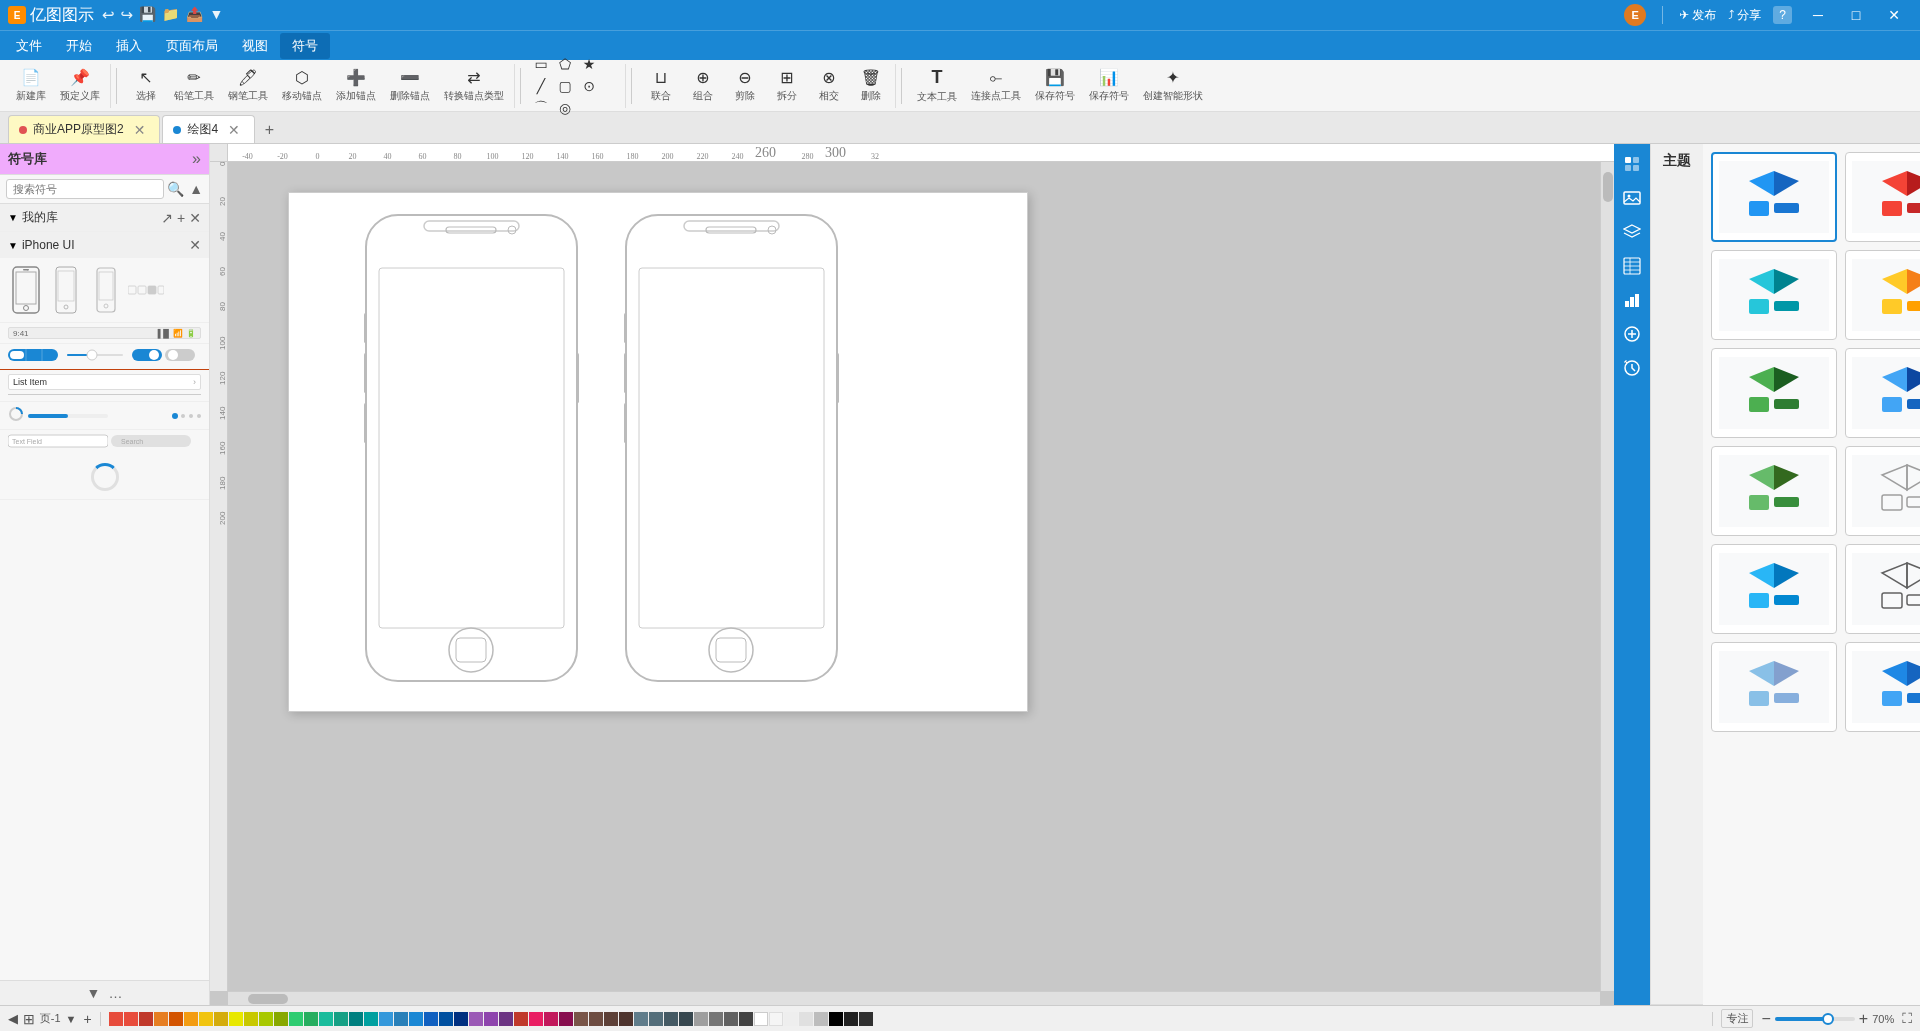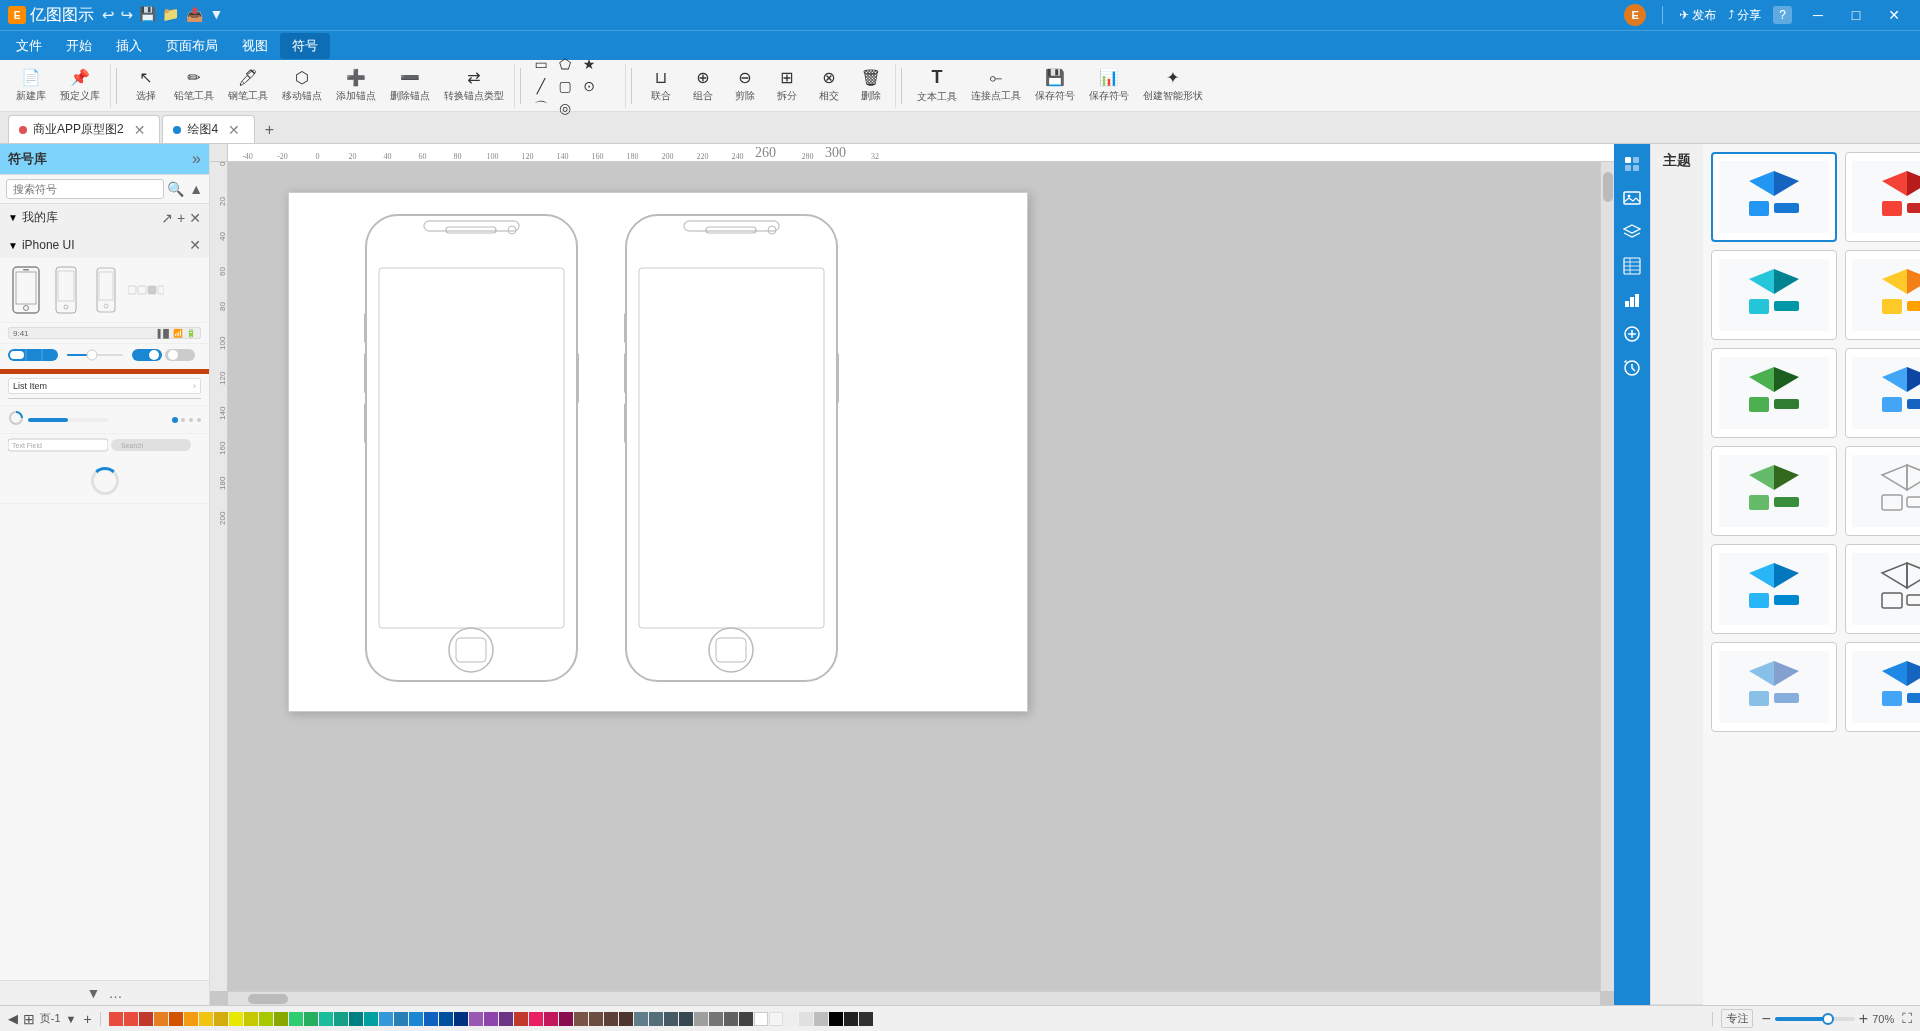--- a/index.html
+++ b/index.html
@@ -51,21 +51,21 @@
     .divider-v { width: 1px; height: 36px; background: #ccc; margin: 0 3px; }
 
     
     #tab-bar {
       width: 100%; height: 32px;
       background: #e8e8e8;
       display: flex; align-items: flex-end;
       padding: 0 8px;
       border-bottom: 1px solid #ccc;
     }
-    .doc-tab { display: flex; align-items: center; gap: 6px; padding: 5px 14px 5px 10px; background: #ffffff; border-radius: 4px 4px 0 0; border: 1px solid #ccc; border-bottom: none; cursor: pointer; font-size: 12px; color: #333; margin-right: 2px; }
+    .doc-tab { display: flex; align-items: center; gap: 6px; padding: 5px 14px 5px 10px; background: #fef9c3; border-radius: 4px 4px 0 0; border: 1px solid #ccc; border-bottom: none; cursor: pointer; font-size: 12px; color: #333; margin-right: 2px; }
     .doc-tab.active { background: white; z-index: 1; }
     .doc-tab .tab-dot { width: 8px; height: 8px; border-radius: 50%; }
     .tab-close { font-size: 14px; color: #888; cursor: pointer; margin-left: 4px; }
     .tab-add { padding: 4px 8px; cursor: pointer; font-size: 16px; color: #666; display: flex; align-items: center; justify-content: center; }
 
     
     #main-layout {
       display: flex;
       width: 100%;
       height: calc(1031px - 30px - 30px - 52px - 32px - 26px);
@@ -76,21 +76,21 @@
       width: 210px; min-width: 210px;
       background: #f7f7f7;
       border-right: 1px solid #ddd;
       display: flex; flex-direction: column;
       overflow: hidden;
     }
     #sidebar-header {
       display: flex; align-items: flex-start;
       padding: 6px 8px;
       border-bottom: 1px solid #ddd;
-      background: #7dd3fc;
+      background: #f0abfc;
     }
     #sidebar-header .sidebar-title { font-size: 13px; font-weight: bold; color: #333; flex: 1; }
     #sidebar-header .collapse-btn { cursor: pointer; font-size: 16px; color: #666; }
     .search-box { display: flex; align-items: center; padding: 4px 6px; border-bottom: 1px solid #ddd; }
     .search-box input { flex: 1; border: 1px solid #ccc; border-radius: 3px; padding: 3px 6px; font-size: 11px; }
     .search-box .search-icon { color: #666; font-size: 14px; cursor: pointer; margin-left: 4px; }
     .sidebar-scroll { flex: 1; overflow-y: auto; }
     .sidebar-section { border-bottom: 1px solid #eee; }
     .sidebar-section-header { display: flex; align-items: center; padding: 5px 8px; cursor: pointer; background: #f0f0f0; gap: 4px; }
     .section-title { font-size: 12px; color: #333; flex: 1; }
@@ -432,21 +432,21 @@
               </svg>
           </div>
           <div style="cursor:pointer;">
             <svg width="30" height="14" viewBox="0 0 30 14">
                 <rect x="0" y="1" width="30" height="12" rx="6" fill="#ccc"></rect>
                 <circle cx="8" cy="7" r="5" fill="white"></circle>
               </svg>
           </div>
         </div>
 
-        <div style="display:flex;flex-wrap:wrap;padding:4px 8px;gap:2px;border-top:5px solid #c2410c;">
+        <div style="display:flex;flex-wrap:wrap;padding:4px 8px;gap:2px;border-top:1px solid #c2410c;">
           <div style="width:100%;height:16px;border:1px solid #ddd;border-radius:2px;display:flex;align-items:center;padding:0 4px;cursor:pointer;background:white;">
             <span style="font-size:9px;color:#333;">List Item</span>
             <span style="margin-left:auto;font-size:9px;color:#aaa;">›</span>
           </div>
           <div style="width:100%;height:1px;background:#ccc;cursor:pointer;margin:2px 0;"></div>
         </div>
 
         <div style="display:flex;align-items:center;padding:4px 8px;gap:4px;border-top:1px solid #eee;">
           <div style="cursor:pointer;">
             <svg width="16" height="16" viewBox="0 0 16 16">

